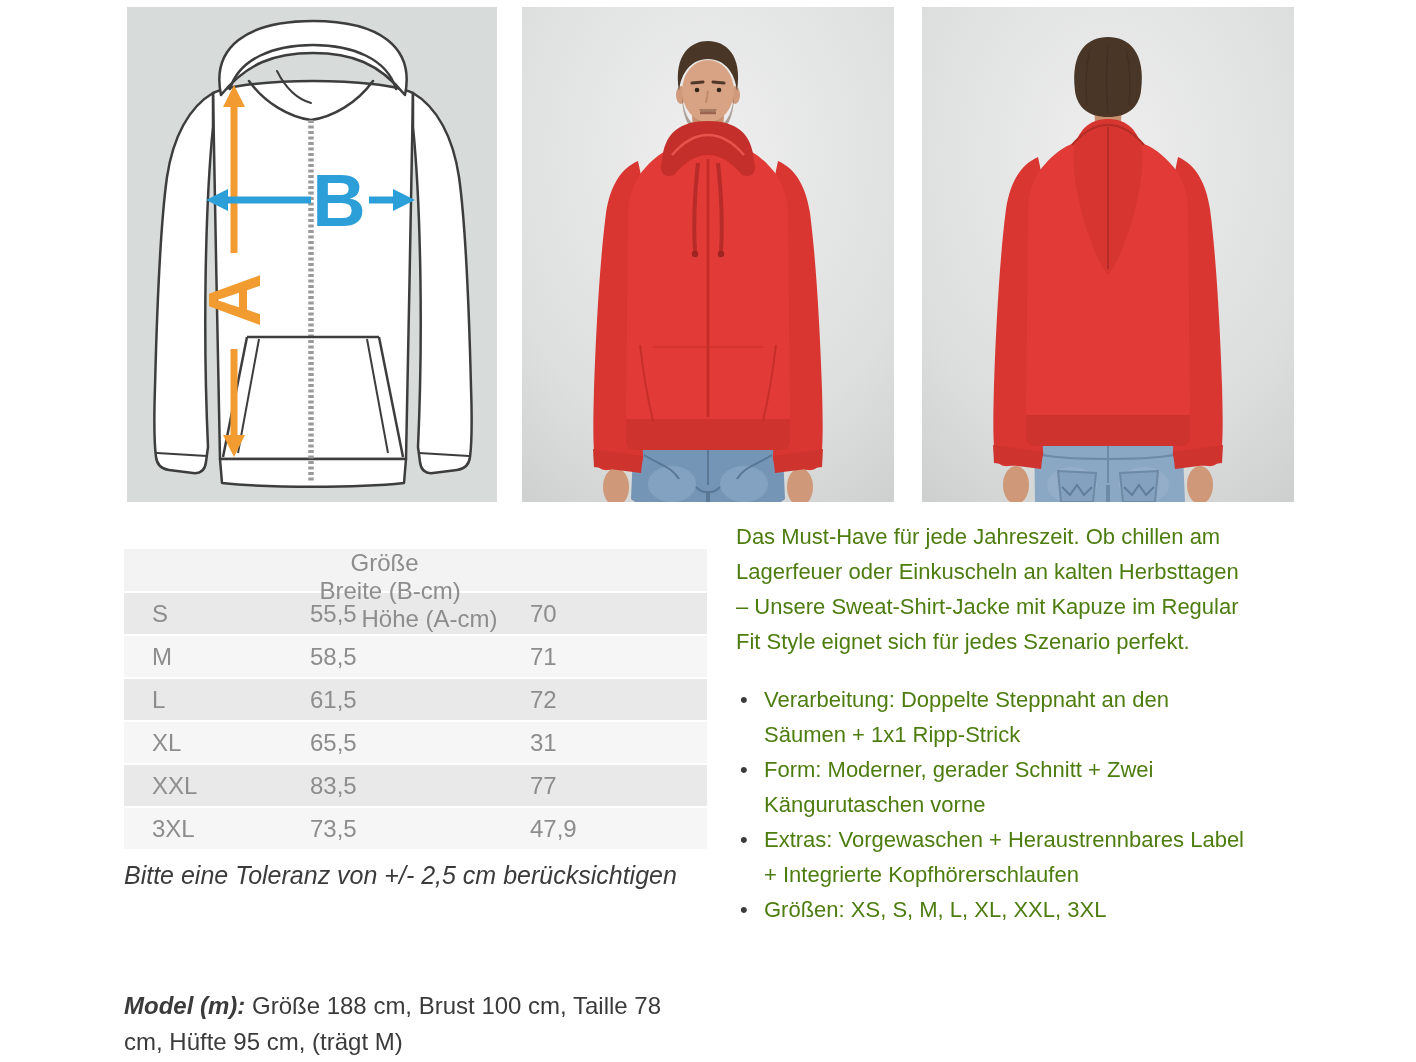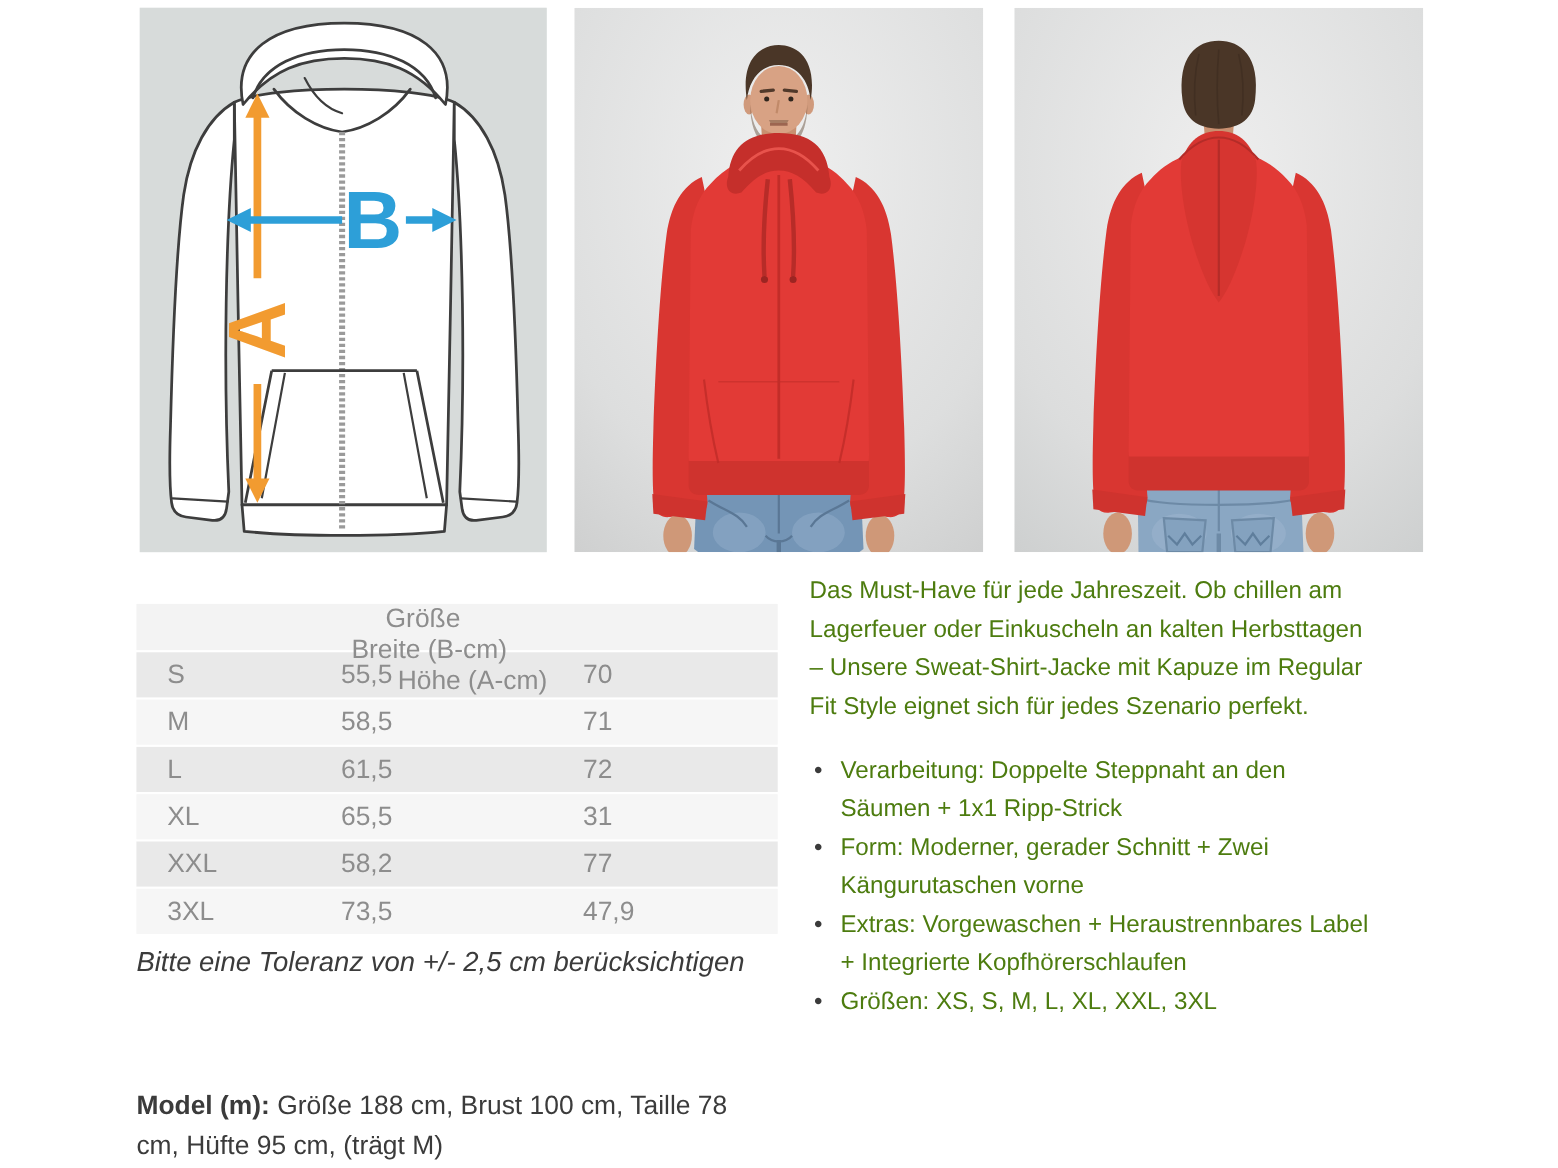--- a/index.html
+++ b/index.html
@@ -20,21 +20,21 @@
   .trow.head{height:42px;background:#f3f3f3;flex-direction:column;}
   .trow.odd{background:#e9e9e9;}
   .tc1{width:158px;}
   .tc2{width:220px;}
   .tc3{flex:1;}
 
   .tolerance{position:absolute;left:124px;top:861px;font-size:25px;color:#3b3b3b;font-style:italic;}
 
   .model-info{position:absolute;left:124px;top:988px;width:566px;
               font-size:24px;line-height:36px;color:#3b3b3b;}
-  .model-info .mlabel{font-weight:bold;}
+  .model-info .mlabel{font-weight:bold;font-style:italic;}
 
   
   .desc{position:absolute;left:736px;top:519px;width:520px;font-size:22px;
         line-height:35px;color:#4d7c0f;}
   .desc p{margin:0;}
   .desc ul{list-style:none;margin:23px 0 0 0;padding:0;}
   .desc li{position:relative;padding-left:28px;-webkit-hyphens:auto;hyphens:auto;}
   .desc li::before{content:"\2022";position:absolute;left:4px;top:0;color:#3b3b3b;}
 </style>
 </head>
@@ -238,21 +238,21 @@
       <div class="tc2">61,5</div>
       <div class="tc3">72</div>
     </div>
     <div class="trow">
       <div class="tc1">XL</div>
       <div class="tc2">65,5</div>
       <div class="tc3">31</div>
     </div>
     <div class="trow odd">
       <div class="tc1">XXL</div>
-      <div class="tc2">58,2</div>
+      <div class="tc2">83,5</div>
       <div class="tc3">77</div>
     </div>
     <div class="trow">
       <div class="tc1">3XL</div>
       <div class="tc2">73,5</div>
       <div class="tc3">47,9</div>
     </div>
   </div>
 
   <div class="tolerance">Bitte eine Toleranz von +/- 2,5 cm berücksichtigen</div>

